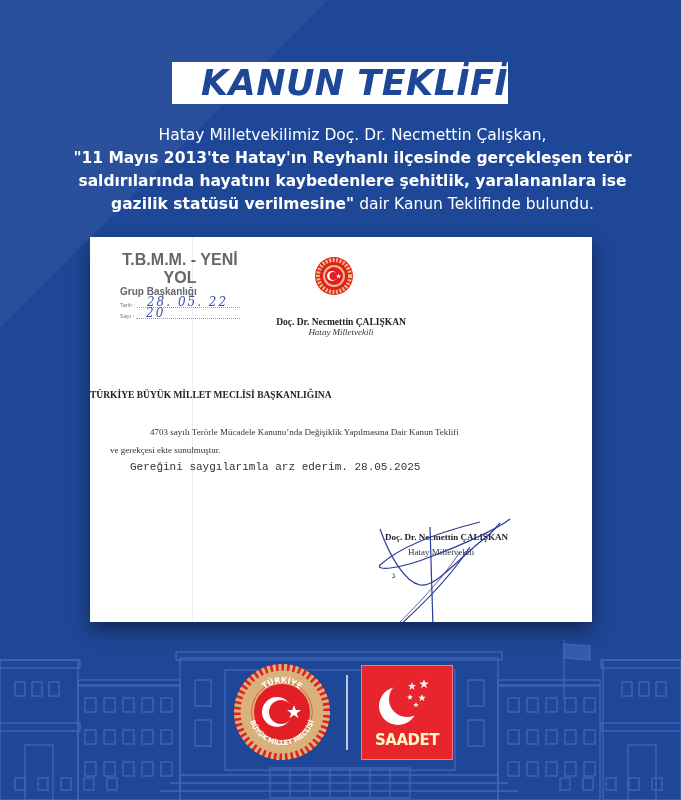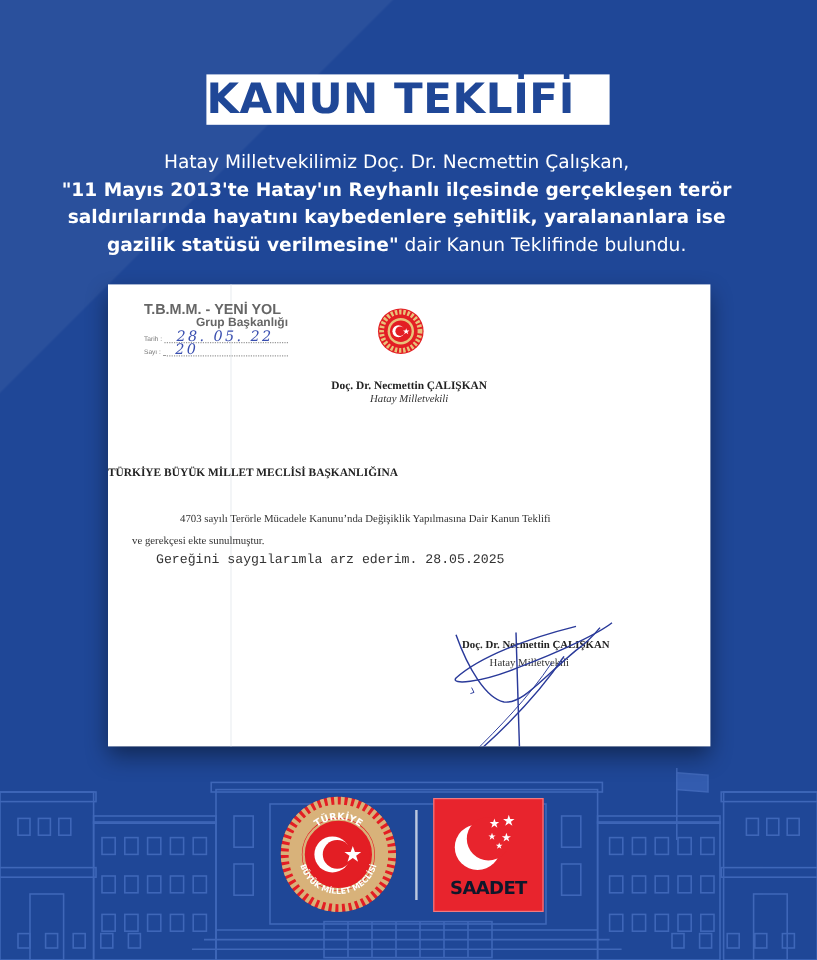--- a/index.html
+++ b/index.html
@@ -8,44 +8,44 @@
     background: #1f4797;
     font-family: "Liberation Sans", "DejaVu Sans", sans-serif;
   }
   .bg-glare {
     position: absolute; left: 0; top: 0; width: 681px; height: 800px;
     background: linear-gradient(135deg, rgba(255,255,255,0.05) 0%, rgba(255,255,255,0.05) 22%, rgba(0,0,0,0) 22.2%, rgba(0,0,0,0) 100%);
     pointer-events: none;
   }
   .title-box {
     position: absolute; left: 172px; top: 62px; width: 336px; height: 42px;
-    background: #ffffff; display: flex; align-items: center; justify-content: flex-start;
+    background: #ffffff; display: flex; align-items: center; justify-content: flex-end; font-style: italic;
   }
   .title-box span {
     color: #1f4797; font-family: "DejaVu Sans", sans-serif; font-weight: bold;
     font-size: 35px; letter-spacing: 0.5px;
   }
   .intro {
-    position: absolute; left: 50px; top: 124px; width: 561px;
+    position: absolute; left: 72px; top: 124px; width: 561px;
     color: #ffffff; text-align: center; font-size: 15.5px; line-height: 23px;
     font-family: "DejaVu Sans", sans-serif;
   }
   .intro .light { font-weight: normal; }
   .intro .bold { font-weight: bold; }
 
   .doc {
     position: absolute; left: 90px; top: 237px; width: 502px; height: 385px;
     background: #ffffff; box-shadow: 0 8px 18px rgba(0,0,0,0.45);
     font-family: "Liberation Serif", "DejaVu Serif", serif; color: #222;
     overflow: hidden;
   }
   .fold-line { position: absolute; left: 102px; top: 0; width: 1px; height: 385px; background: #eceef2; }
   .stamp { position: absolute; left: 30px; top: 14px; width: 120px; font-family: "Liberation Sans", sans-serif; color: #555; }
-  .stamp .st1 { font-size: 12px; font-weight: bold; color: #666; }
-  .stamp .st2 { font-size: 10px; text-align: right; font-weight: bold; color: #666; margin-top: -1px; }
+  .stamp .st1 { font-size: 16px; text-align: center; font-weight: bold; color: #666; }
+  .stamp .st2 { font-size: 10px; text-align: left; font-weight: bold; color: #666; margin-top: -1px; }
   .stamp .row { font-size: 5.5px; color: #777; display: flex; align-items: flex-end; height: 11px; }
   .stamp .row .dots { flex: 1; border-bottom: 1px dotted #999; margin-left: 2px; position: relative; height: 9px; }
   .stamp .row .hand { position: absolute; left: 10px; bottom: -2px; font-family: "DejaVu Serif", serif; font-style: italic; font-size: 12px; color: #3a4fb0; letter-spacing: 2px; }
   .emblem-sm { position: absolute; left: 224px; top: 19px; width: 40px; height: 40px; }
   .sender { position: absolute; left: 0; top: 80px; width: 502px; text-align: center; }
   .sender .name { font-weight: bold; font-size: 9.5px; }
   .sender .it { font-style: italic; font-size: 9px; line-height: 11px; color: #333; }
   .recipient { position: absolute; left: 0; top: 153px; width: 502px; text-align: left; font-weight: bold; font-size: 9.5px; }
   .body1 { position: absolute; left: 60px; top: 190px; font-size: 9px; color: #333; }
   .body2 { position: absolute; left: 20px; top: 208px; font-size: 9px; color: #333; }
@@ -56,21 +56,21 @@
 
   .building { position: absolute; left: 0; top: 640px; width: 681px; height: 160px; }
   .logo-tbmm { position: absolute; left: 233px; top: 663px; width: 98px; height: 98px; }
   .divider { position: absolute; left: 346px; top: 675px; width: 2px; height: 75px; background: rgba(255,255,255,0.7); }
   .logo-saadet {
     position: absolute; left: 361px; top: 665px; width: 90px; height: 93px;
     background: #e8242d; border: 1px solid #f07a80;
   }
   .logo-saadet .label {
     position: absolute; left: 0; bottom: 10px; width: 90px; text-align: center;
-    color: #0f172a; font-weight: bold; font-size: 15px; font-family: "DejaVu Sans", sans-serif; letter-spacing: -0.5px;
+    color: #fef9c3; font-weight: bold; font-size: 15px; font-family: "DejaVu Sans", sans-serif; letter-spacing: -0.5px;
   }
 </style>
 </head>
 <body>
 
 <div class="bg-glare"></div>
 
 <svg class="building" viewBox="0 0 681 160" fill="none" stroke="#4a72c4" stroke-width="1.3" opacity="0.75">
 
   <rect x="0" y="20" width="78" height="140"></rect>

